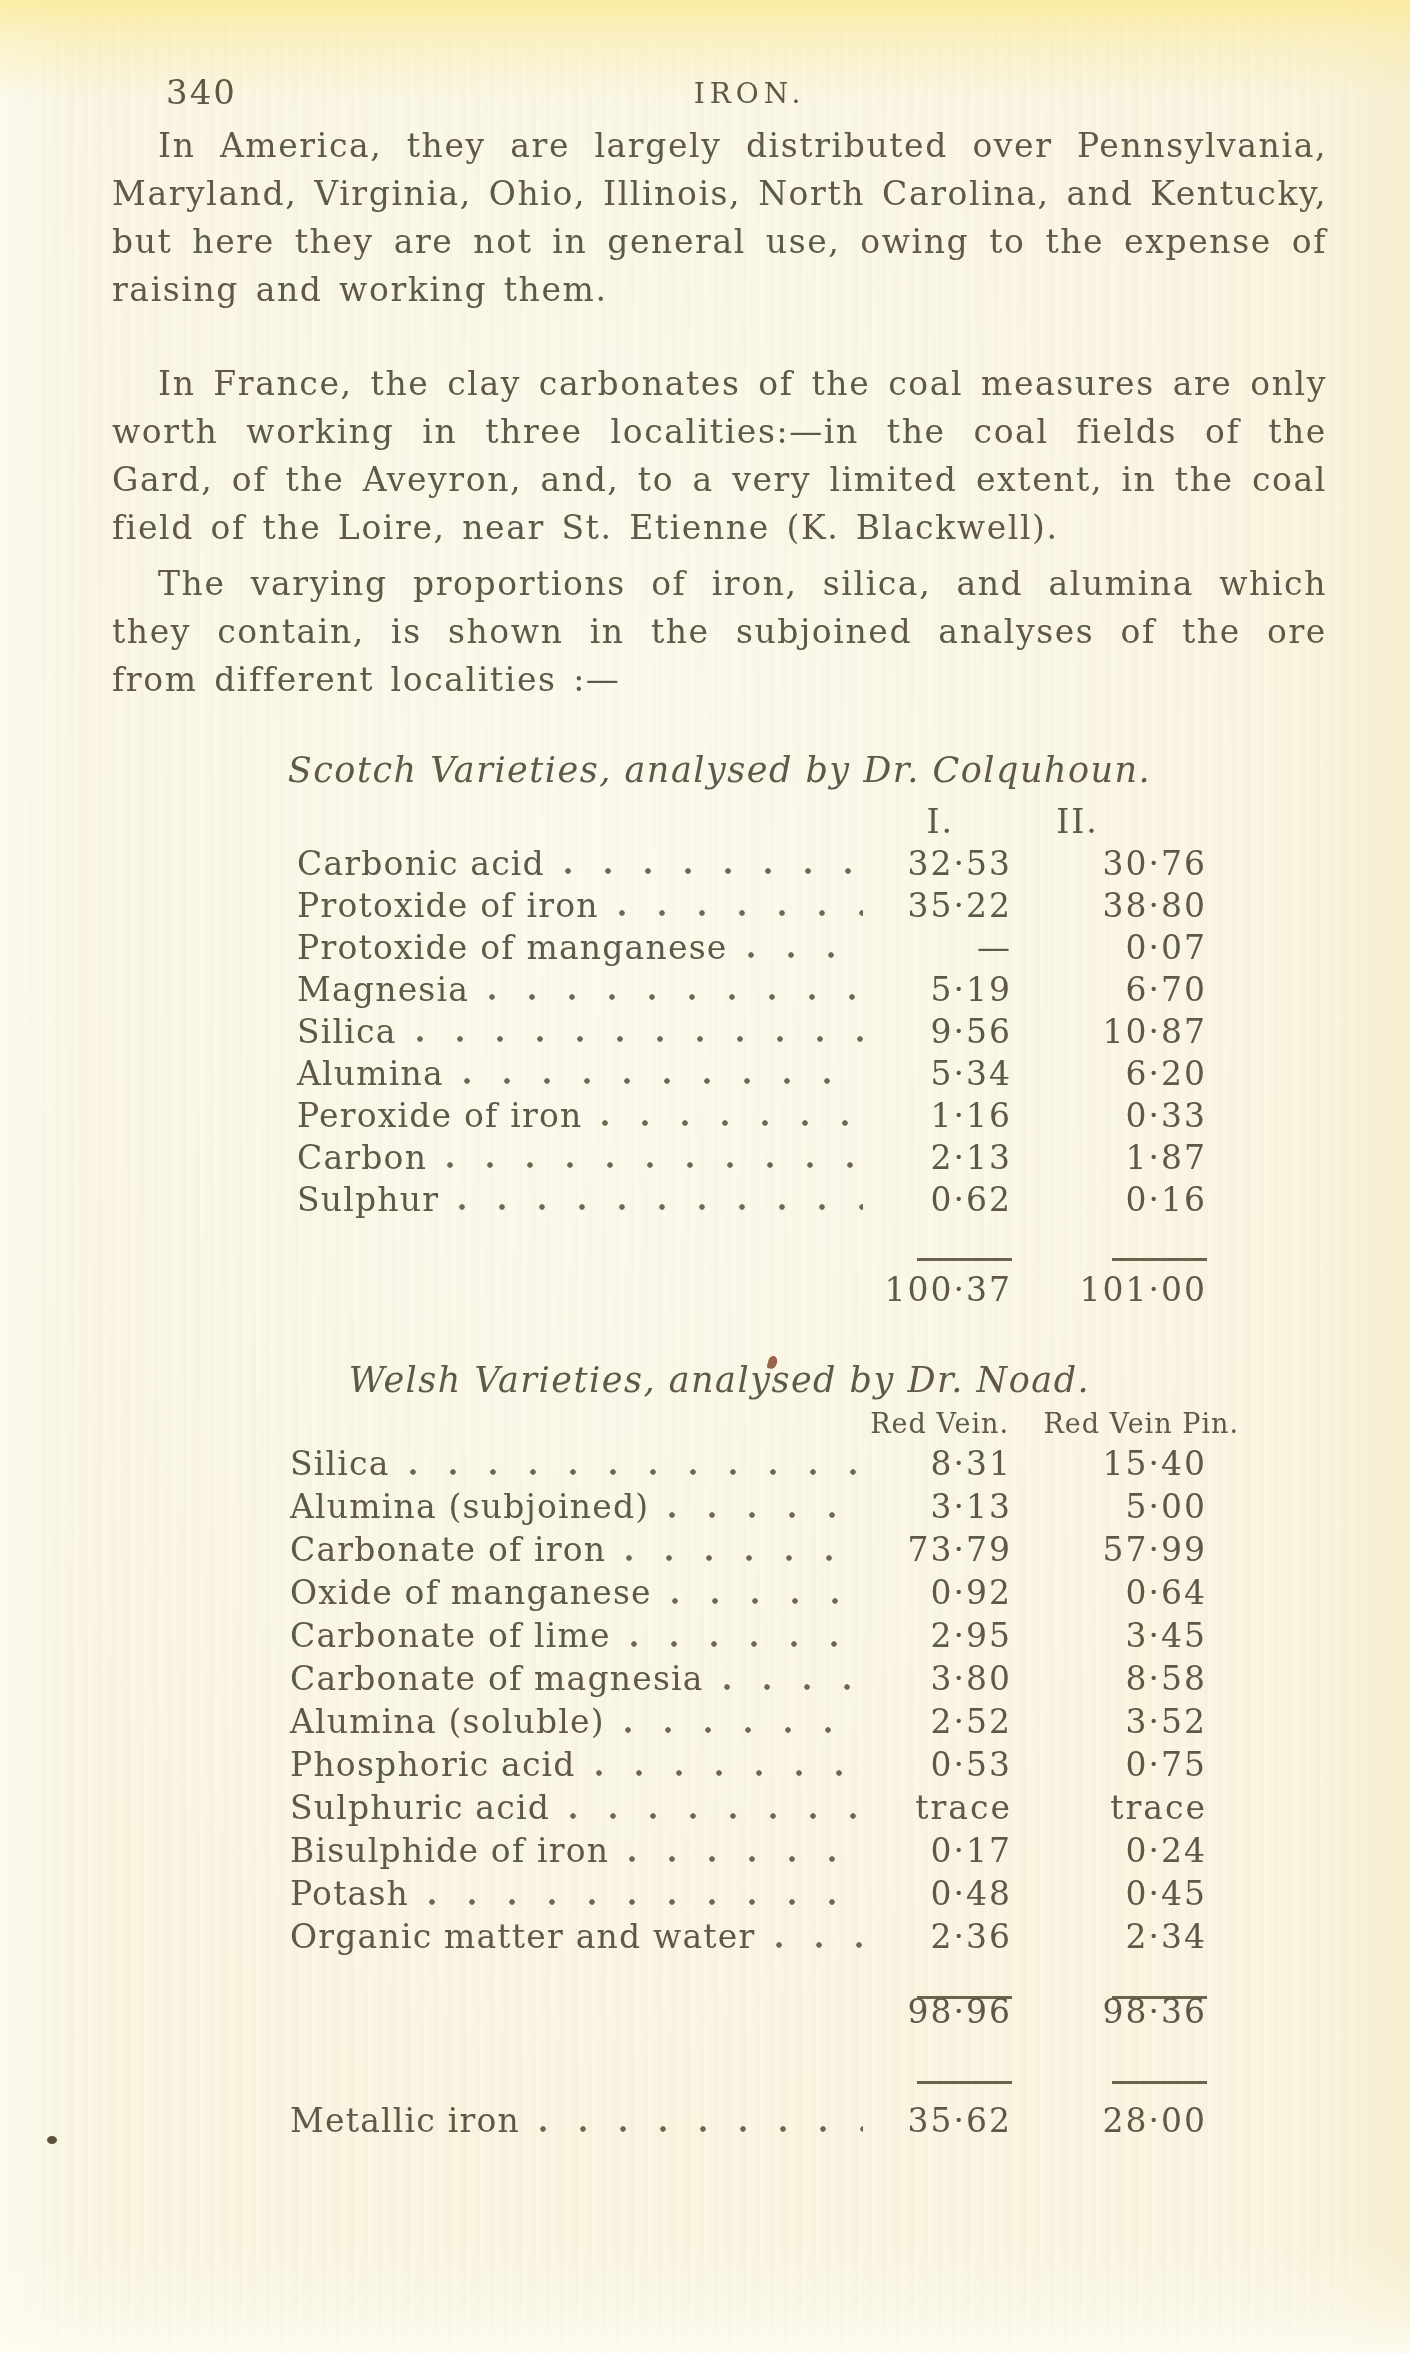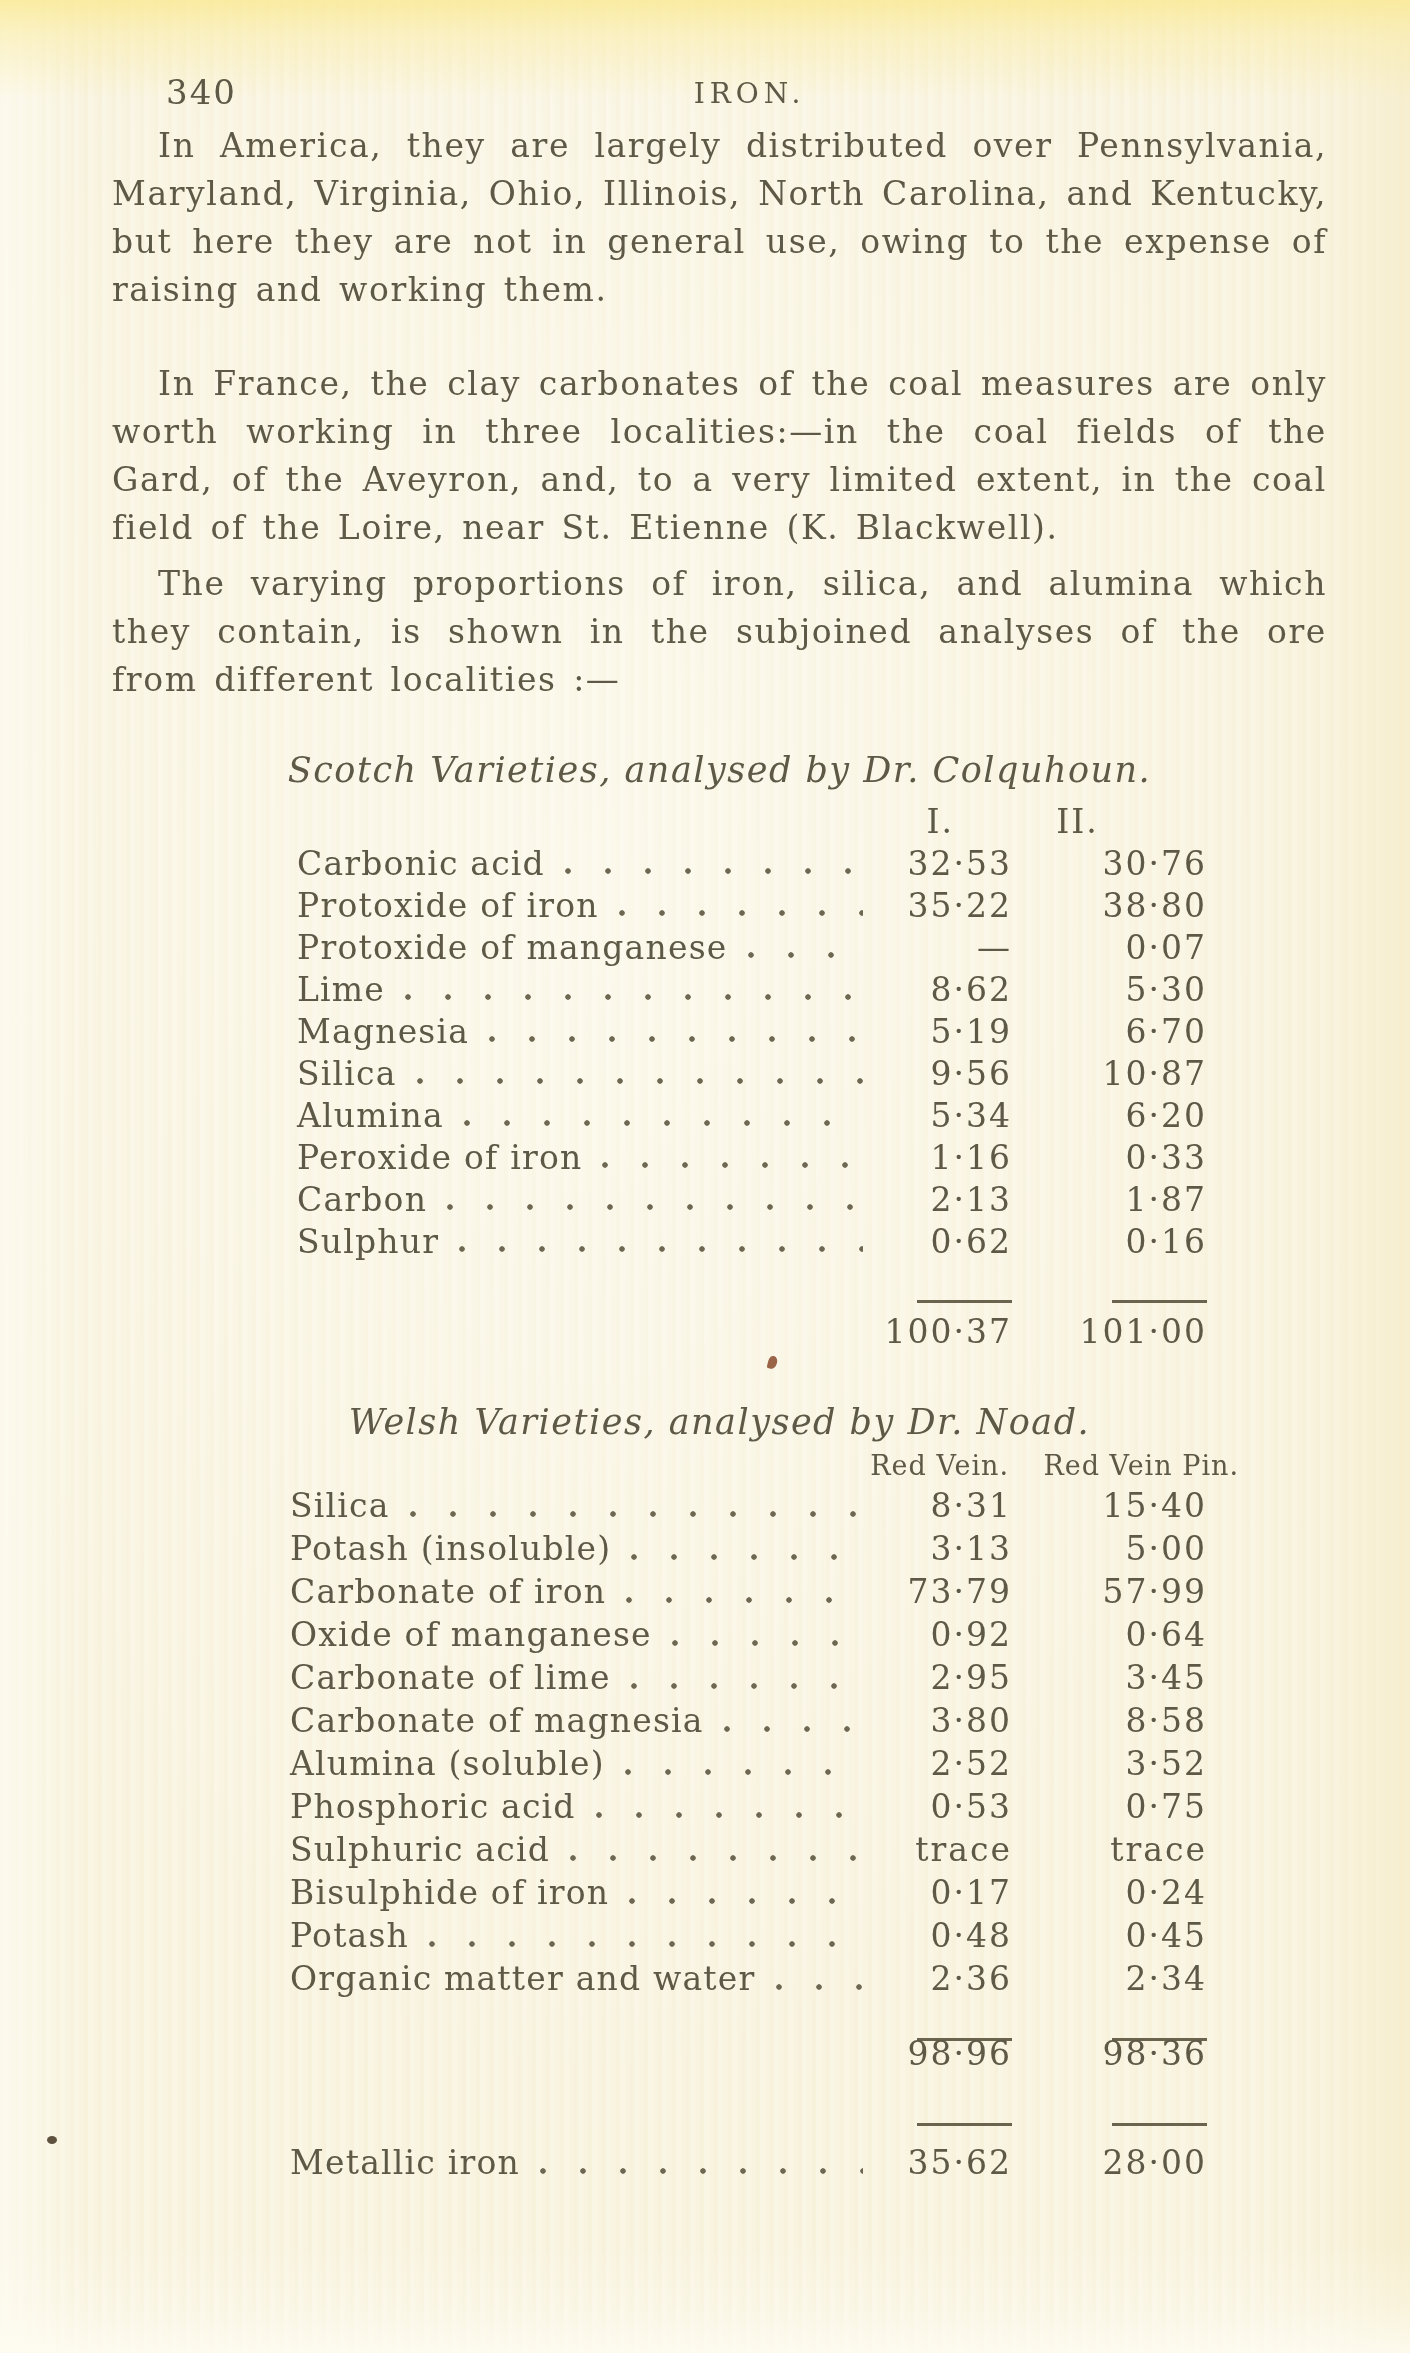--- a/index.html
+++ b/index.html
@@ -143,26 +143,20 @@
             <span class="val v2">38·80</span>
           </div>
 
           <div class="trow">
             <span class="tlabel">Protoxide of manganese</span>
             <span class="leader"></span>
             <span class="val v1">—</span>
             <span class="val v2">0·07</span>
           </div>
 
-          <div class="trow">
-            <span class="tlabel">Lime</span>
-            <span class="leader"></span>
-            <span class="val v1">8·62</span>
-            <span class="val v2">5·30</span>
-          </div>
 
           <div class="trow">
             <span class="tlabel">Magnesia</span>
             <span class="leader"></span>
             <span class="val v1">5·19</span>
             <span class="val v2">6·70</span>
           </div>
 
           <div class="trow">
             <span class="tlabel">Silica</span>
@@ -223,21 +217,21 @@
       <div>
 
           <div class="trow">
             <span class="tlabel">Silica</span>
             <span class="leader"></span>
             <span class="val v1">8·31</span>
             <span class="val v2">15·40</span>
           </div>
 
           <div class="trow">
-            <span class="tlabel">Potash (insoluble)</span>
+            <span class="tlabel">Alumina (subjoined)</span>
             <span class="leader"></span>
             <span class="val v1">3·13</span>
             <span class="val v2">5·00</span>
           </div>
 
           <div class="trow">
             <span class="tlabel">Carbonate of iron</span>
             <span class="leader"></span>
             <span class="val v1">73·79</span>
             <span class="val v2">57·99</span>

